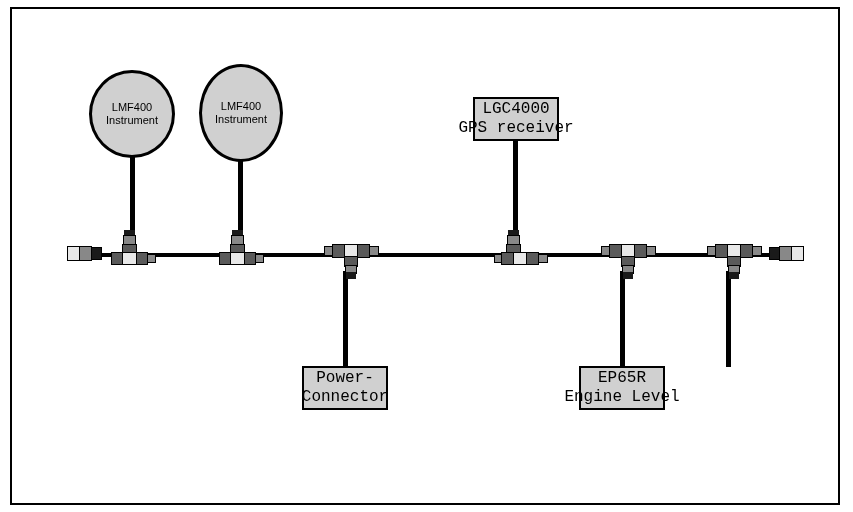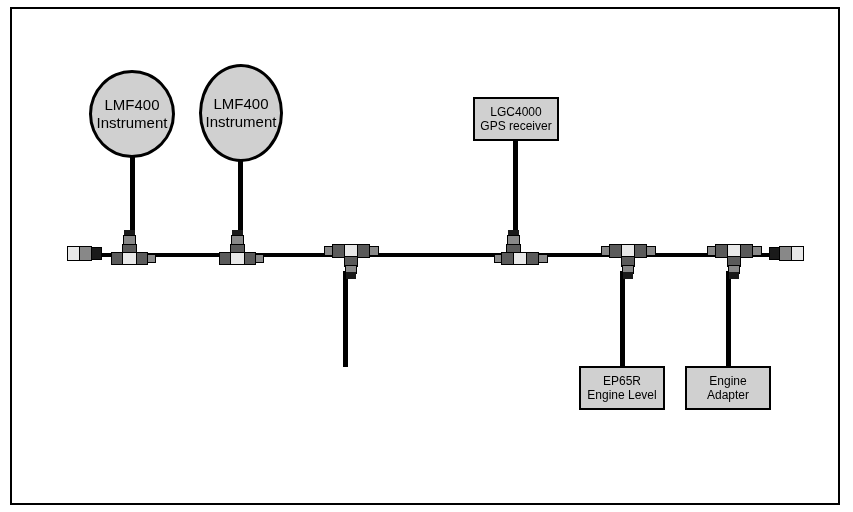--- a/index.html
+++ b/index.html
@@ -4,25 +4,25 @@
 <style>
   html,body{margin:0;padding:0;background:#ffffff;}
   body{width:853px;height:512px;overflow:hidden;
        font-family:"Liberation Sans","DejaVu Sans",sans-serif;}
   #canvas{position:relative;width:853px;height:512px;background:#ffffff;}
   #frame{position:absolute;left:10px;top:7px;width:830px;height:498px;
          border:2px solid #000000;background:#ffffff;box-sizing:border-box;}
   .node-circle{position:absolute;border:3px solid #000000;border-radius:50%;
       background:#d0d0d0;box-sizing:border-box;display:flex;flex-direction:column;
       align-items:center;justify-content:center;line-height:1.18;}
-  .node-circle .ln{font-size:15px;color:#000;white-space:nowrap;}
+  .node-circle .ln{font-size:11px;color:#000;white-space:nowrap;}
   .node-box{position:absolute;border:2px solid #000000;background:#d0d0d0;
       box-sizing:border-box;display:flex;flex-direction:column;align-items:center;
       justify-content:center;line-height:1.2;}
-  .node-box .ln{font-size:12px;color:#000;white-space:nowrap;}
+  .node-box .ln{font-size:16px;color:#000;white-space:nowrap;font-family:Liberation Mono, monospace;}
   .vlink{position:absolute;background:#000000;width:5px;}
   .bus{position:absolute;background:#000000;height:4px;}
   
   .conn{position:absolute;}
   .pc{position:absolute;border:1px solid #000;box-sizing:border-box;}
   .g-dark{background:#5a5a5a;}
   .g-mid{background:#888888;}
   .g-light{background:#e8e8e8;}
   .g-black{background:#1a1a1a;}
   .cap{position:absolute;background:#1a1a1a;}
@@ -41,30 +41,30 @@
     <div class="node-circle" style="left:187px;top:55px;width:84px;height:98px;">
       <span class="ln">LMF400</span>
       <span class="ln">Instrument</span>
     </div>
 
     <div class="node-box" style="left:461px;top:88px;width:86px;height:44px;">
       <span class="ln">LGC4000</span>
       <span class="ln">GPS receiver</span>
     </div>
 
+    <div class="node-box" style="left:290px;top:357px;width:86px;height:44px;">
+      <span class="ln">Power-</span>
+      <span class="ln">Connector</span>
+    </div>
 
     <div class="node-box" style="left:567px;top:357px;width:86px;height:44px;">
       <span class="ln">EP65R</span>
       <span class="ln">Engine Level</span>
     </div>
 
-    <div class="node-box" style="left:673px;top:357px;width:86px;height:44px;">
-      <span class="ln">Engine</span>
-      <span class="ln">Adapter</span>
-    </div>
 
     <div class="vlink" style="left:118px;top:147px;height:84px;"></div>
     <div class="vlink" style="left:226px;top:151px;height:80px;"></div>
     <div class="vlink" style="left:501px;top:130px;height:101px;"></div>
     <div class="vlink" style="left:331px;top:262px;height:96px;"></div>
     <div class="vlink" style="left:608px;top:262px;height:96px;"></div>
     <div class="vlink" style="left:714px;top:262px;height:96px;"></div>
 
     <div class="bus" style="left:55px;top:244px;width:730px;"></div>
 

